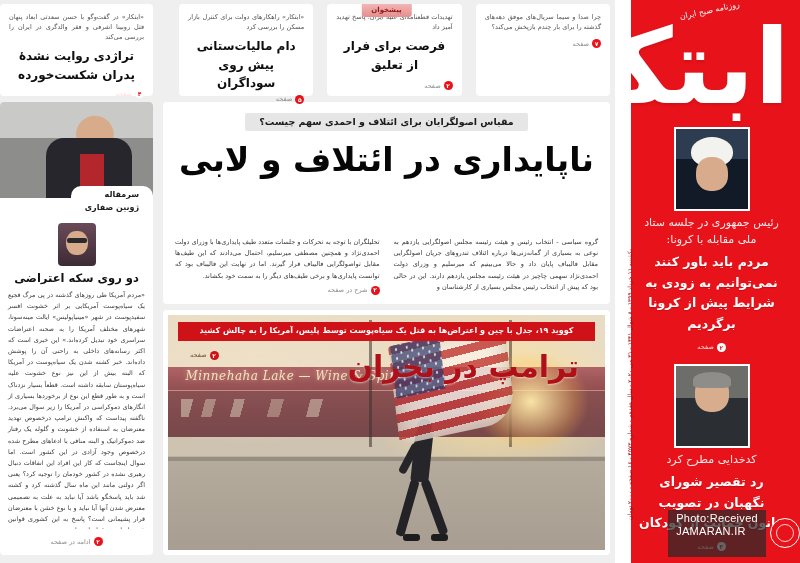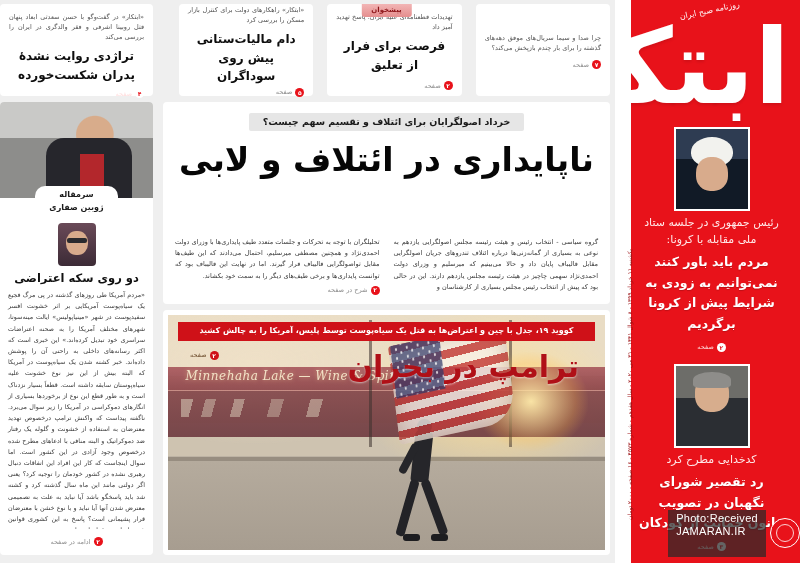--- a/index.html
+++ b/index.html
@@ -234,21 +234,21 @@
     padding-left: 16px;
   }
 
   .brief {
     background: #ffffff;
     border-radius: 4px;
     flex: 1 1 0;
     padding: 8px 9px 6px;
     display: flex;
     flex-direction: column;
-    justify-content: center;
+    justify-content: flex-start;
     min-width: 0;
     position: relative;
   }
   .brief-kicker {
     font-size: 6.5px;
     line-height: 1.55;
     color: #555;
     text-align: justify;
     margin-bottom: 5px;
   }
@@ -573,21 +573,20 @@
     border-radius: 18px 18px 0 0;
   }
   .ed-photo::after {
     content: "";
     position: absolute;
     left: 52%; bottom: 0;
     width: 16%; height: 46%;
     background: #b3272c;
   }
   .ed-label-wrap {
-    text-align: center;
     margin-top: -12px;
     position: relative;
     z-index: 3;
   }
   .ed-label {
     display: inline-block;
     background: #ffffff;
     border-radius: 10px;
     padding: 3px 14px 4px;
     font-size: 8px;
@@ -716,21 +715,21 @@
         <div class="brief-title">دام مالیات‌ستانی پیش روی سوداگران</div>
         <div class="page-ref">
           <span class="dot">۵</span>
           <span>صفحه</span>
         </div>
       </div>
     </div>
 
     <div class="lead">
       <div class="lead-kicker-wrap">
-        <span class="lead-kicker">خرداد اصولگرایان برای ائتلاف و تقسیم سهم چیست؟</span>
+        <span class="lead-kicker">مقیاس اصولگرایان برای ائتلاف و احمدی سهم چیست؟</span>
       </div>
       <div class="lead-title">ناپایداری در ائتلاف و لابی</div>
       <div class="lead-body">
         <div class="lead-col">
           <div>گروه سیاسی - انتخاب رئیس و هیئت رئیسه مجلس اصولگرایی یازدهم به نوعی به بسیاری از گمانه‌زنی‌ها درباره ائتلاف تندروهای جریان اصولگرایی مقابل قالیباف پایان داد و حالا می‌بینیم که میرسلیم و وزرای دولت احمدی‌نژاد سهمی چاچیز در هیئت رئیسه مجلس یازدهم دارند. این در حالی بود که پیش از انتخاب رئیس مجلس بسیاری از کارشناسان و</div>
         </div>
         <div class="lead-col">
           <div>تحلیلگران با توجه به تحرکات و جلسات متعدد طیف پایداری‌ها با وزرای دولت احمدی‌نژاد و همچنین مصطفی میرسلیم، احتمال می‌دادند که این طیف‌ها مقابل تواصولگرایی قالیباف قرار گیرند. اما در نهایت این قالیباف بود که توانست پایداری‌ها و برخی طیف‌های دیگر را به سمت خود بکشاند.</div>
           <div class="page-ref">
             <span class="dot">۲</span>

